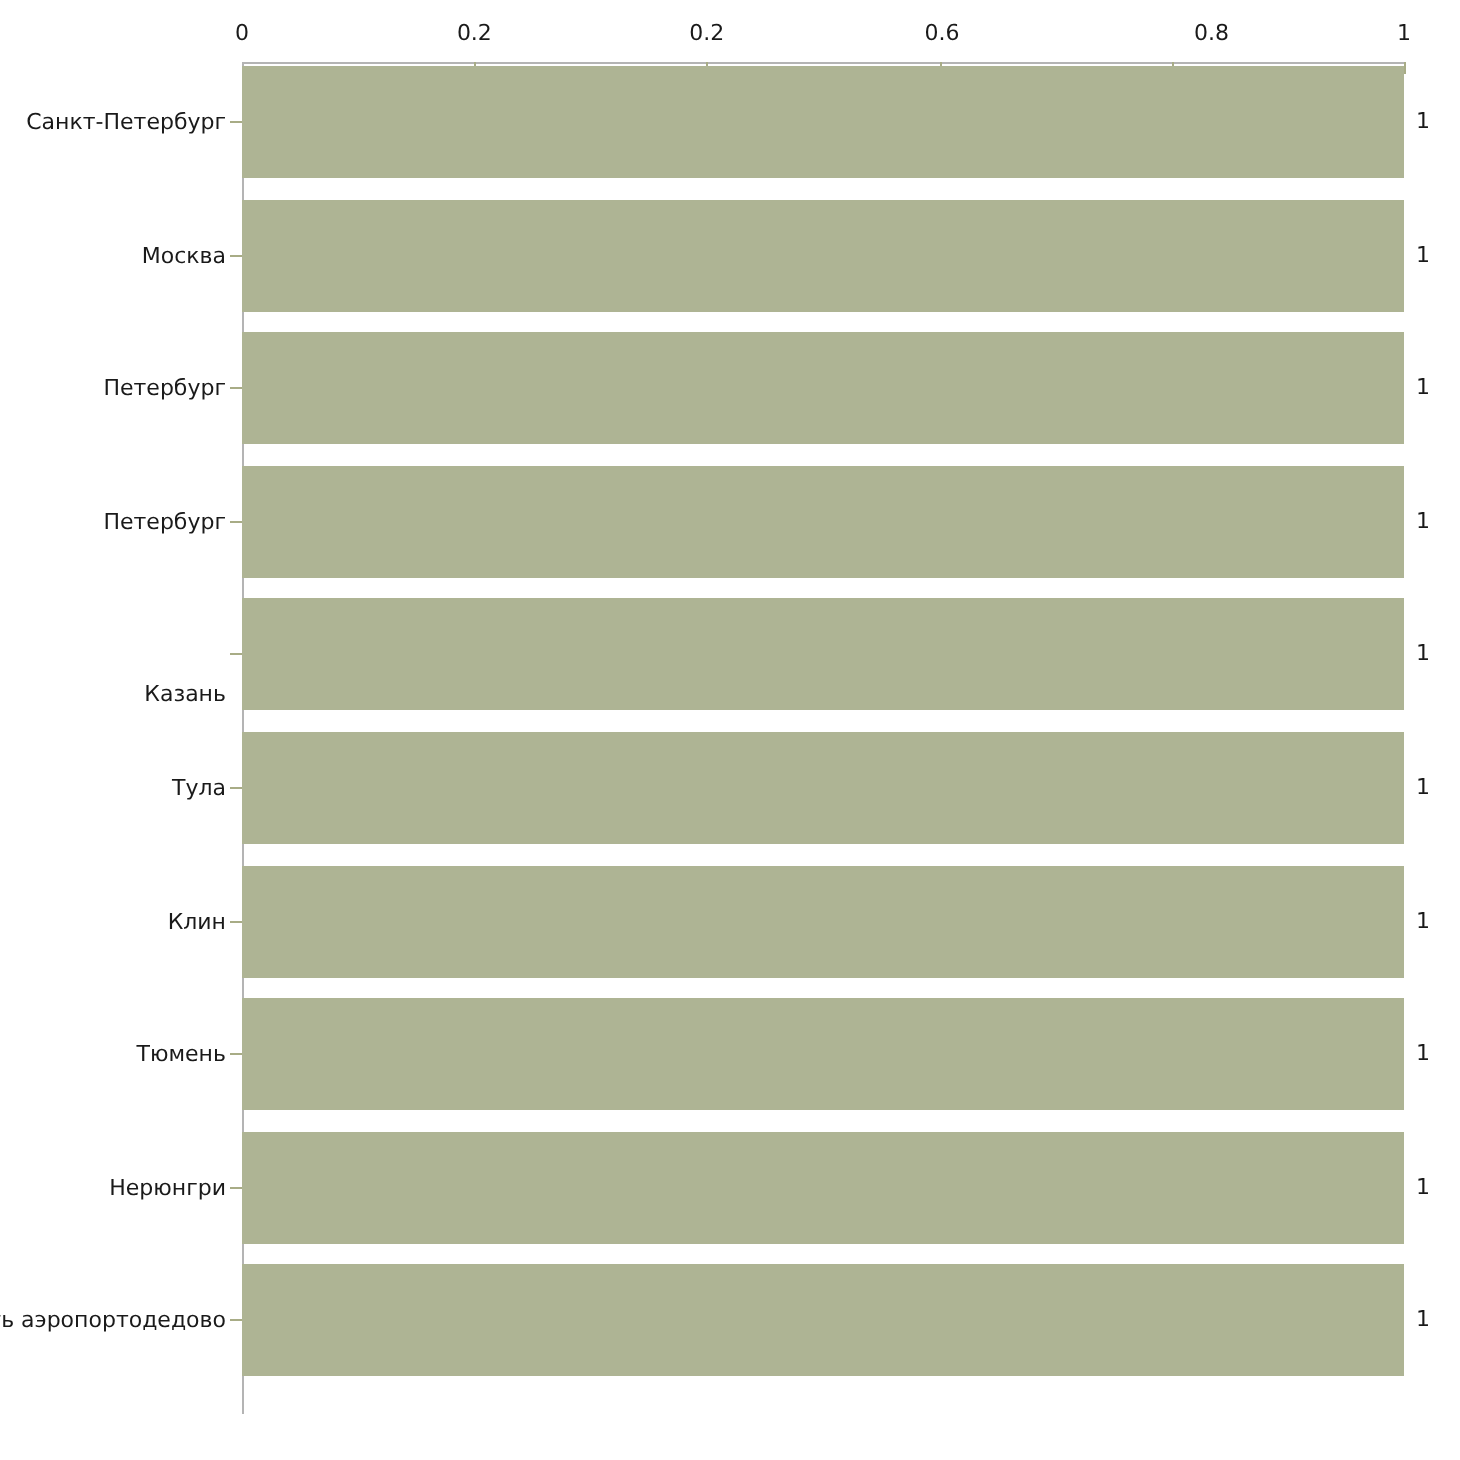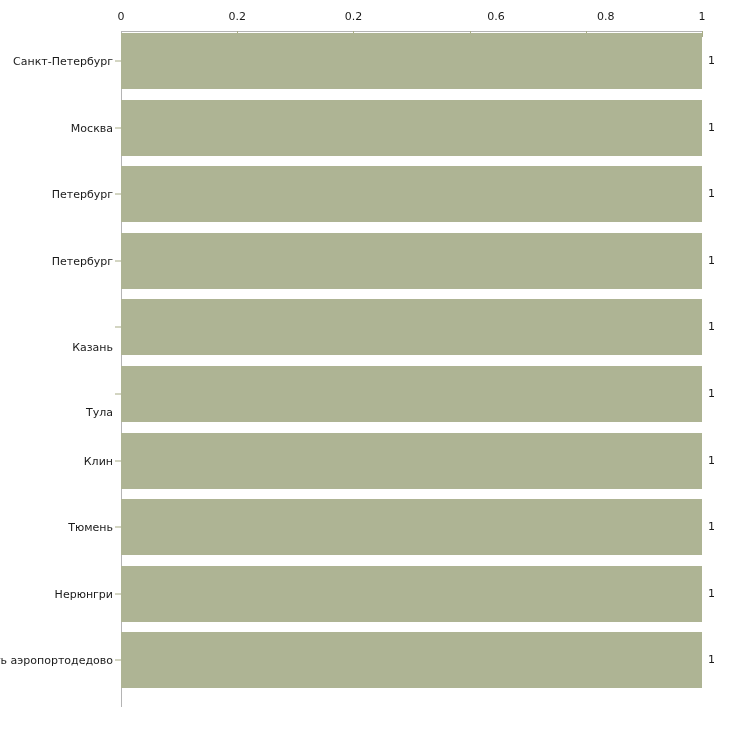--- a/index.html
+++ b/index.html
@@ -117,21 +117,21 @@
     <div class="x-axis-line"></div>
 
     <div id="x-ticks-container">
         <div class="x-tick" style="left: 121px;"></div>
         <div class="x-tick-label" style="left: 121px;">0</div>
         <div class="x-tick" style="left: 237.2px;"></div>
         <div class="x-tick-label" style="left: 237.2px;">0.2</div>
         <div class="x-tick" style="left: 353.4px;"></div>
         <div class="x-tick-label" style="left: 353.4px;">0.2</div>
         <div class="x-tick" style="left: 469.6px;"></div>
-        <div class="x-tick-label" style="left: 496px;">0.6</div>
+        <div class="x-tick-label" style="left: 471px;">0.6</div>
         <div class="x-tick" style="left: 585.8px;"></div>
         <div class="x-tick-label" style="left: 585.8px; margin-left: 20px;">0.8</div>
         <div class="x-tick" style="left: 702px;"></div>
         <div class="x-tick-label" style="left: 702px;">1</div>
       </div>
 
     <div class="y-axis-line"></div>
 
     <div id="bars-container">
         <div class="bar" style="top: 33px; height: 56px; width: 581px; background: rgb(174, 180, 148);"></div>
@@ -149,21 +149,21 @@
         <div class="bar" style="top: 232.8px; height: 56px; width: 581px; background: rgb(174, 180, 148);"></div>
         <div class="y-tick" style="top: 260.8px;"></div>
         <div class="y-tick-label" style="top: 260.8px;">Петербург</div>
         <div class="bar-value-label" style="left: 708px; top: 260.8px;">1</div>
         <div class="bar" style="top: 299.4px; height: 56px; width: 581px; background: rgb(174, 180, 148);"></div>
         <div class="y-tick" style="top: 327.4px;"></div>
         <div class="y-tick-label" style="top: 327.4px; margin-top: 20px;">Казань</div>
         <div class="bar-value-label" style="left: 708px; top: 327.4px;">1</div>
         <div class="bar" style="top: 366px; height: 56px; width: 581px; background: rgb(174, 180, 148);"></div>
         <div class="y-tick" style="top: 394px;"></div>
-        <div class="y-tick-label" style="top: 394px; margin-top: 18px;">Тула</div>
+        <div class="y-tick-label" style="top: 394px;">Тула</div>
         <div class="bar-value-label" style="left: 708px; top: 394px;">1</div>
         <div class="bar" style="top: 432.6px; height: 56px; width: 581px; background: rgb(174, 180, 148);"></div>
         <div class="y-tick" style="top: 460.6px;"></div>
         <div class="y-tick-label" style="top: 460.6px;">Клин</div>
         <div class="bar-value-label" style="left: 708px; top: 460.6px;">1</div>
         <div class="bar" style="top: 499.2px; height: 56px; width: 581px; background: rgb(174, 180, 148);"></div>
         <div class="y-tick" style="top: 527.2px;"></div>
         <div class="y-tick-label" style="top: 527.2px;">Тюмень</div>
         <div class="bar-value-label" style="left: 708px; top: 527.2px;">1</div>
         <div class="bar" style="top: 565.8px; height: 56px; width: 581px; background: rgb(174, 180, 148);"></div>

